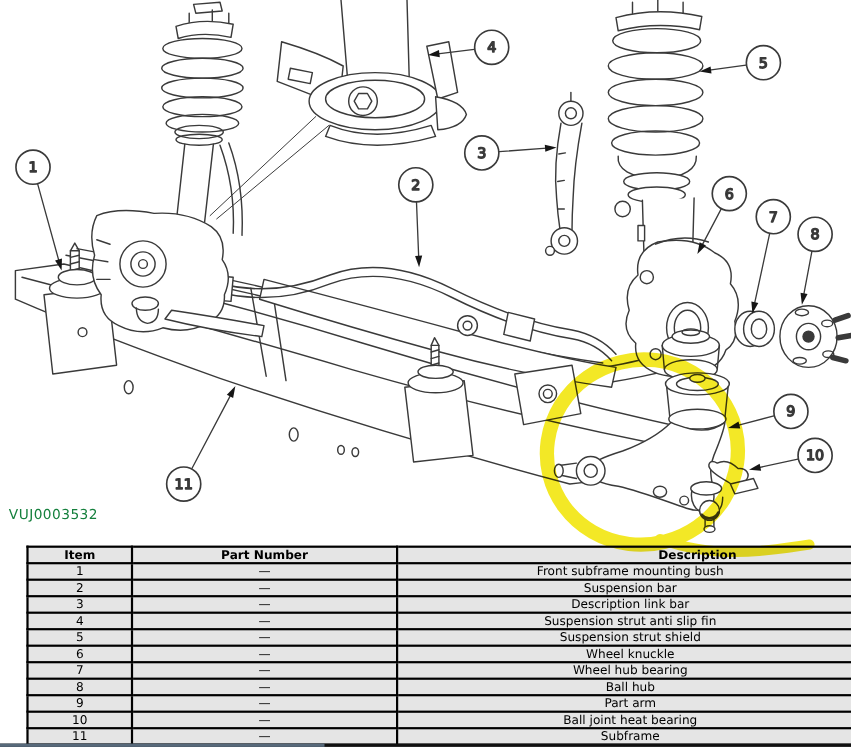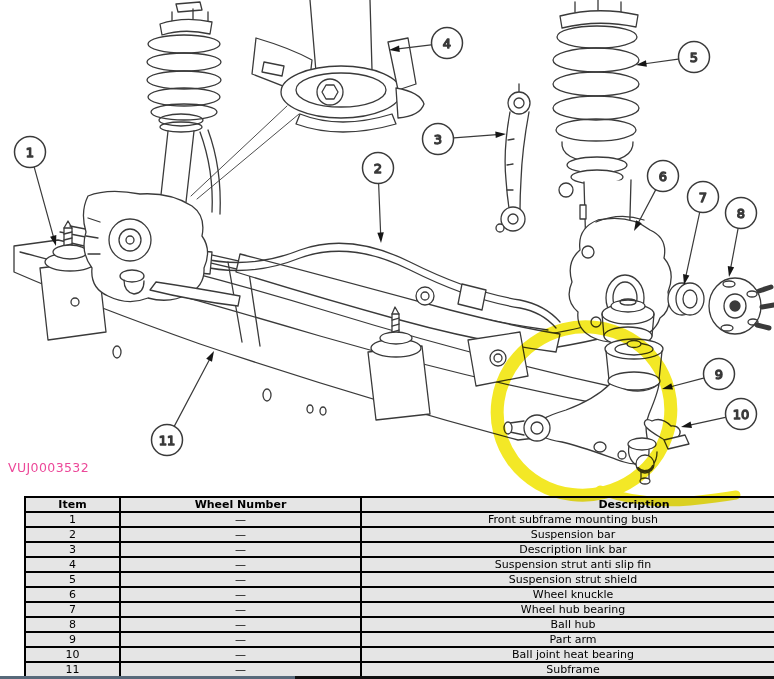--- a/index.html
+++ b/index.html
@@ -5,21 +5,21 @@
   html,body{margin:0;padding:0;}
   body{
     width:774px;height:679px;position:relative;background:#fff;
     font-family:"DejaVu Sans","Liberation Sans",sans-serif;overflow:hidden;
   }
   .stage{position:absolute;inset:0;}
   svg text{user-select:none;}
   #art-svg{position:absolute;left:0;top:0;z-index:1;}
   .figure-code{
     position:absolute;left:8px;top:460px;z-index:2;
-    font-size:12.5px;color:#ec4899;letter-spacing:.4px;
+    font-size:12.5px;color:#15803d;letter-spacing:.4px;
   }
   
   #highlight-svg{
     position:absolute;left:0;top:0;z-index:5;pointer-events:none;
     mix-blend-mode:multiply;opacity:.9;
   }
   .parts-table{
     position:absolute;left:24px;top:496px;width:762px;z-index:2;
     border-collapse:collapse;table-layout:fixed;background:#e5e5e5;color:#000;
   }
@@ -298,21 +298,21 @@
 
   <table class="parts-table">
     <colgroup>
         <col style="width:95px">
         <col style="width:241px">
         <col>
       </colgroup>
     <thead>
       <tr>
         <th>Item</th>
-        <th>Wheel Number</th>
+        <th>Part Number</th>
         <th class="desc-h">Description</th>
       </tr>
     </thead>
     <tbody>
         <tr>
           <td class="c0">1</td>
           <td class="c1">—</td>
           <td class="c2">Front subframe mounting bush</td>
         </tr>
         <tr>

